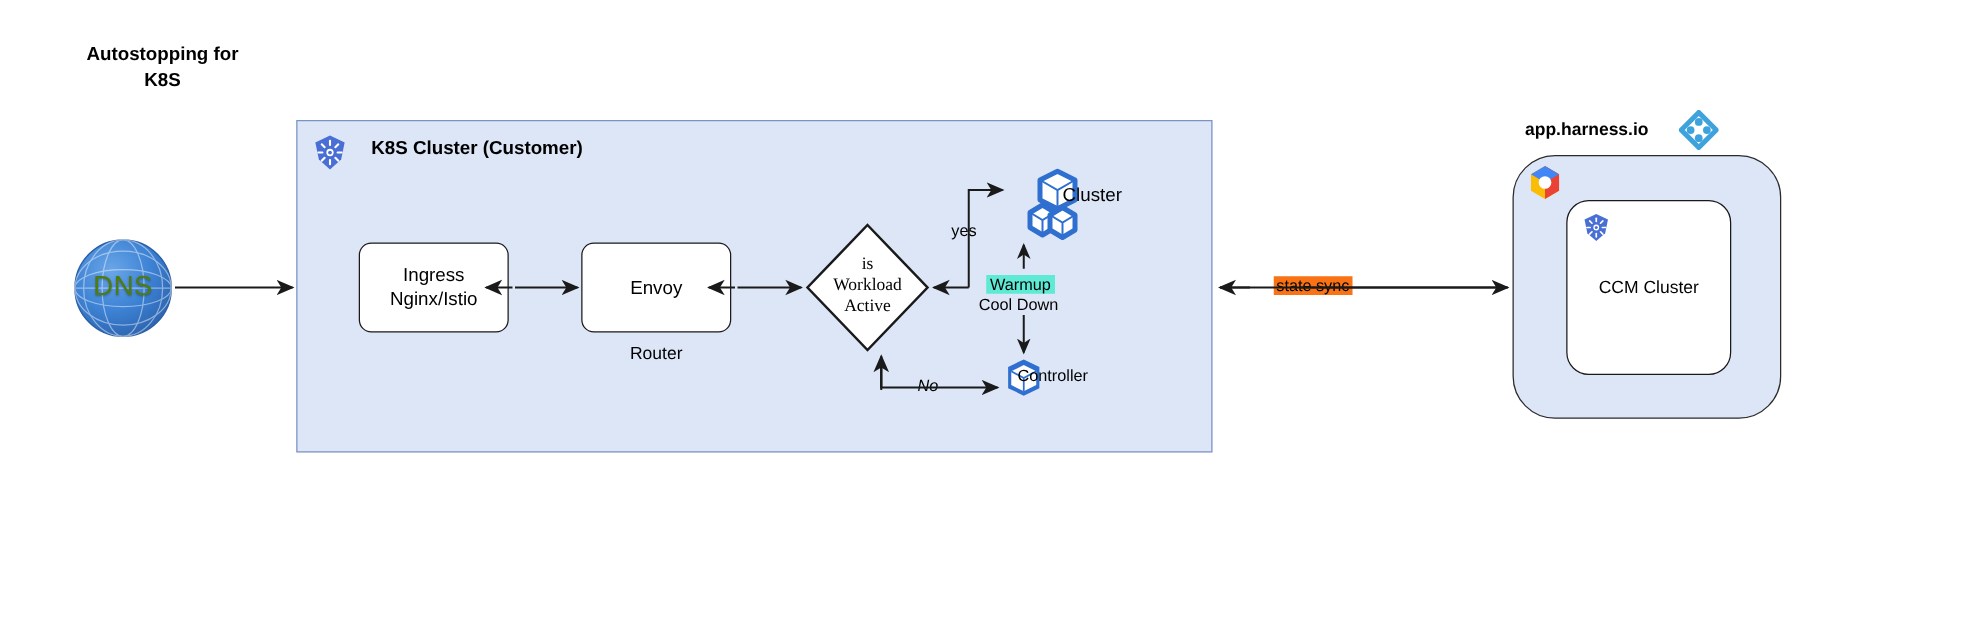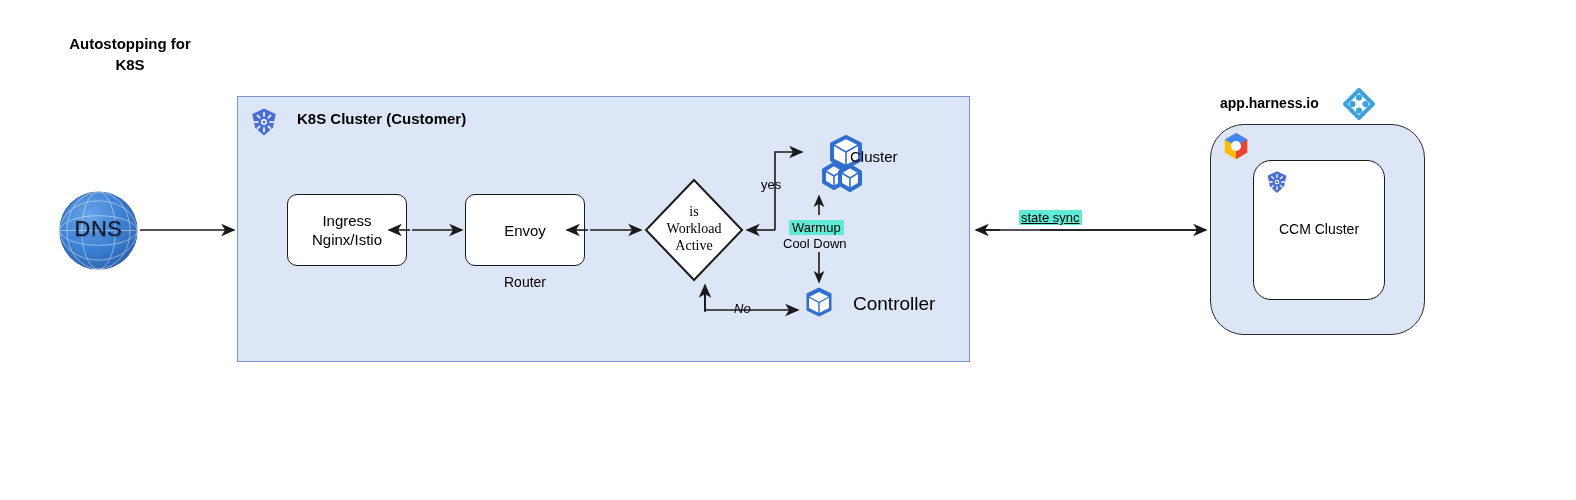--- a/index.html
+++ b/index.html
@@ -25,21 +25,21 @@
   }
   #k8s-cluster-title{
     left:297px;top:110px;font-size:15px;font-weight:bold;
   }
   #k8s-cluster-icon{left:249px;top:107px;width:30px;height:30px;}
 
   
   #dns-node{left:59px;top:191px;width:79px;height:79px;}
   #dns-label{
     left:59px;top:216px;width:79px;text-align:center;
-    font-size:22px;color:#0f172a;letter-spacing:.5px;
+    font-size:22px;color:#4d7c0f;letter-spacing:.5px;
     text-shadow:0 1px 2px rgba(0,0,0,.35);pointer-events:none;
   }
 
   
   .pbox{
     background:#ffffff;border:1.5px solid #1a1a1a;border-radius:10px;
     box-sizing:border-box;display:flex;align-items:center;justify-content:center;
     text-align:center;font-size:15px;line-height:19px;white-space:pre-line;
   }
   #ingress-box{left:287px;top:194px;width:120px;height:72px;}
@@ -50,33 +50,33 @@
   #decision-diamond{left:644px;top:178px;width:100px;height:104px;}
   #decision-label{
     left:644px;top:203px;width:100px;text-align:center;
     font-size:14px;line-height:17px;white-space:pre-line;font-family:Liberation Serif, serif;
   }
 
   
   #services-icon{left:806px;top:134px;width:62px;height:62px;}
   #services-label{left:850px;top:148px;font-size:15px;}
   #controller-icon{left:803px;top:286px;width:32px;height:32px;}
-  #controller-label{left:853px;top:293px;font-size:19px;}
+  #controller-label{left:814px;top:293px;font-size:13px;}
 
   
   #warmup-label{
     left:789px;top:220px;font-size:13px;padding:0 3px;background:#5eead4;
   }
   #cooldown-label{left:783px;top:236px;font-size:13px;}
 
   
   #yes-label{left:761px;top:177px;font-size:13px;}
   #no-label{left:734px;top:301px;font-size:13px;font-style:italic;}
   #state-sync-label{
-    left:1019px;top:210px;font-size:13px;background:#5eead4;padding:0 2px;text-decoration:underline;
+    left:1019px;top:221px;font-size:13px;background:#f97316;padding:0 2px;
   }
 
   
   #harness-title{left:1220px;top:95px;font-size:14px;font-weight:bold;}
   #harness-logo{left:1343px;top:88px;width:32px;height:32px;}
   #harness-outer-box{
     left:1210px;top:124px;width:215px;height:211px;
     background:#dde6f7;border:1.3px solid #2a2a2a;border-radius:34px;
     box-sizing:border-box;
   }

